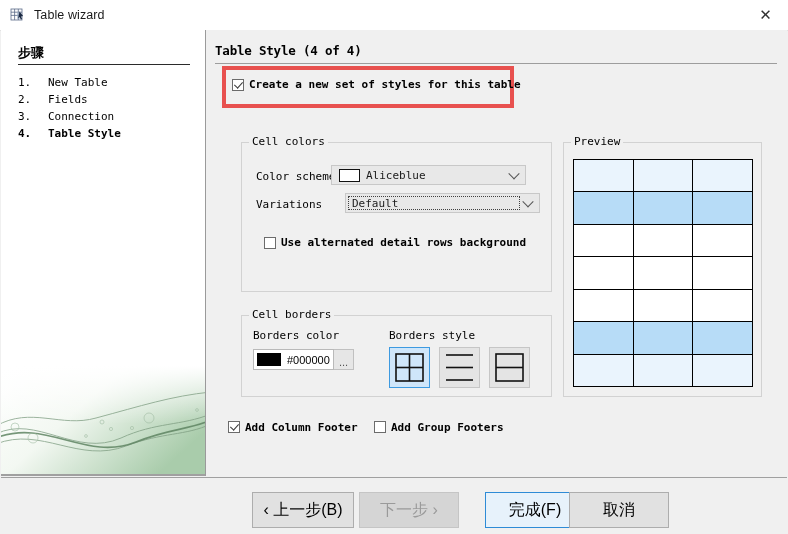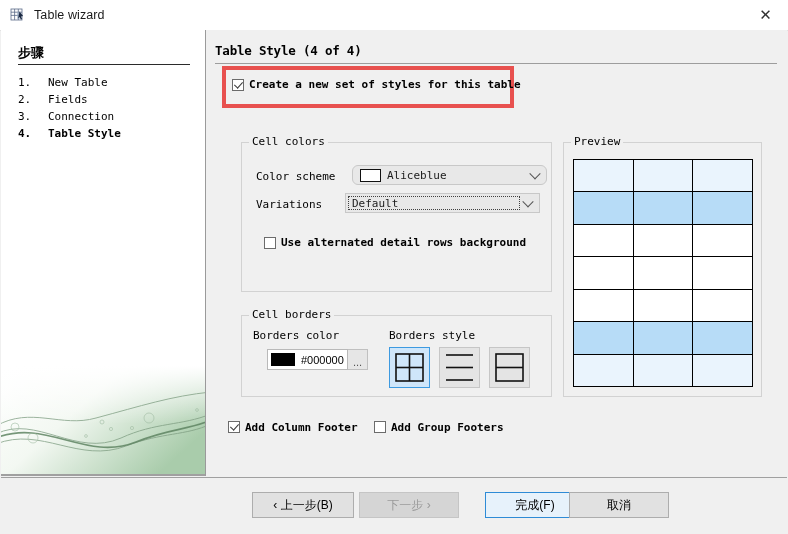--- a/index.html
+++ b/index.html
@@ -271,27 +271,27 @@
 
   
   .footer {
     position: absolute; left: 1px; top: 477px;
     width: 786px; height: 56px;
     background: #f0f0f0;
     border-top: 1px solid #a0a0a0;
   }
   .btn {
     position: absolute; top: 14px;
-    height: 26px;
+    height: 36px;
     background: #e1e1e1;
     border: 1px solid #adadad;
     box-sizing: border-box;
     display: flex; align-items: center; justify-content: center;
     font-family: "Liberation Sans", sans-serif;
-    font-size: 12px; color: #000;
+    font-size: 16px; color: #000;
   }
   .btn.disabled { background: #d5d5d5; color: #9a9a9a; border-color: #c5c5c5; }
   .btn.default { background: #e7f2fb; border: 1.6px solid #2e8bd6; }
 </style>
 </head>
 <body>
 
 <div id="app">
 
   <div class="titlebar">
@@ -379,21 +379,21 @@
 
     <div class="cbrow create-styles">
       <span class="cb checked"></span>
       <span class="lbl">Create a new set of styles for this table</span>
     </div>
 
     <div class="groupbox" id="gb-cellcolors">
       <span class="gb-legend">Cell colors</span>
 
       <span class="field-label" style="left:14px; top:27px;">Color scheme</span>
-      <div class="combo" style="left:110px; top:22px; width:195px;border-radius:6px;">
+      <div class="combo" style="left:89px; top:22px; width:195px;">
         <span class="swatch" style="background: rgb(255, 255, 255);"></span>
         <span class="ctext">Aliceblue</span>
         <span class="arrow"></span>
       </div>
 
       <span class="field-label" style="left:14px; top:55px;">Variations</span>
       <div class="combo focused" style="left:103px; top:50px; width:195px;">
         <span class="inner-focus"></span>
         <span class="ctext">Default</span>
         <span class="arrow"></span>
@@ -403,21 +403,21 @@
         <span class="cb"></span>
         <span class="lbl">Use alternated detail rows background</span>
       </div>
     </div>
 
     <div class="groupbox" id="gb-cellborders">
       <span class="gb-legend">Cell borders</span>
 
       <span class="field-label" style="left:11px; top:13px;">Borders color</span>
 
-      <div class="colorfield" style="left:25px; top:33px;">
+      <div class="colorfield" style="left:11px; top:33px;">
         <span class="cbox">
           <span class="sw" style="background: rgb(0, 0, 0);"></span>
           <span class="hex">#000000</span>
         </span>
         <span class="dots">...</span>
       </div>
 
       <span class="field-label" style="left:147px; top:13px;">Borders style</span>
 
       <div class="bstyles" style="left:147px; top:31px;">

